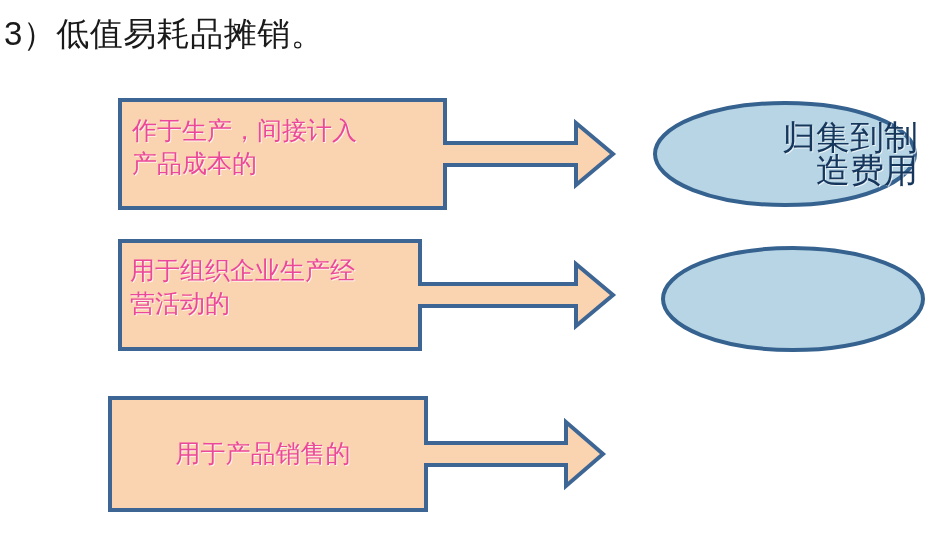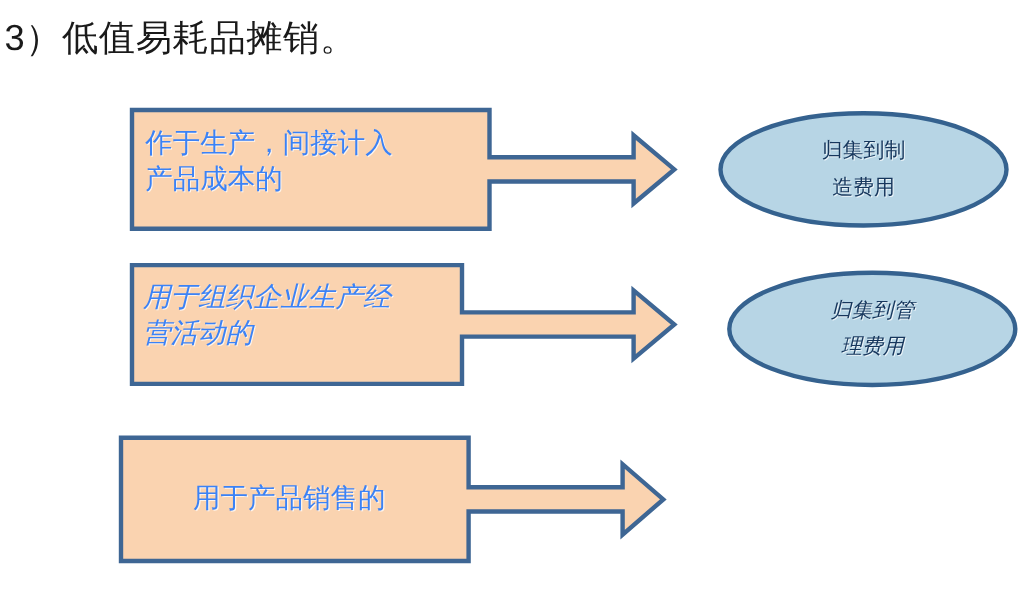--- a/index.html
+++ b/index.html
@@ -38,41 +38,41 @@
     left: 0;
     top: 0;
   }
   .arrow-shape svg {
     display: block;
     overflow: visible;
   }
   .box-label {
     position: absolute;
     font-family: "Liberation Serif", "DejaVu Serif", serif;
-    color: #3b82f6;
+    color: #ec4899;
     font-size: 25px;
     line-height: 33px;
     text-shadow: 1px 1px 0 rgba(255,255,255,0.75);
     white-space: pre-line;
   }
 
   
   .ellipse-shape {
     position: absolute;
   }
   .ellipse-shape svg {
     display: block;
   }
   .ellipse-label {
     position: absolute;
     font-family: "Liberation Serif", "DejaVu Serif", serif;
     color: #16365c;
-    font-size: 19px;
+    font-size: 34px;
     line-height: 33px;
-    text-align: center;
+    text-align: right;
     white-space: pre-line;
     text-shadow: 1px 1px 0 rgba(255,255,255,0.7);
     width: 100%;
     top: 50%;
     transform: translateY(-50%);
     left: 0;
   }
 </style>
 </head>
 <body>
@@ -94,37 +94,35 @@
 
     <div class="ellipse-shape" style="left:652px; top:100px; width:266px; height:108px;">
       <svg width="266" height="108" viewBox="0 0 266 108">
         <ellipse cx="133" cy="54" rx="130" ry="51" fill="#b7d5e5" stroke="#35628f" stroke-width="4"></ellipse>
       </svg>
       <div class="ellipse-label">归集到制
 造费用</div>
     </div>
   </div>
 
-  <div class="flow-row" style="left:0; top:0; width:941px; height:542px;font-style:italic;">
+  <div class="flow-row" style="left:0; top:0; width:941px; height:542px;">
 
     <div class="arrow-shape" style="left:118px; top:239px; width:498px; height:112px;">
       <svg width="498" height="112" viewBox="0 0 498 112">
         <path d="M2,2 L302,2 L302,45 L458,45 L458,25 L495,56 L458,87 L458,67 L302,67 L302,110 L2,110 Z" fill="#fad3b0" stroke="#3e6694" stroke-width="4" stroke-linejoin="miter"></path>
       </svg>
     </div>
 
     <div class="box-label" style="left:130px; top:254px; width:300px;">用于组织企业生产经
 营活动的</div>
 
     <div class="ellipse-shape" style="left:660px; top:245px; width:266px; height:108px;">
       <svg width="266" height="108" viewBox="0 0 266 108">
         <ellipse cx="133" cy="54" rx="130" ry="51" fill="#b7d5e5" stroke="#35628f" stroke-width="4"></ellipse>
       </svg>
-      <div class="ellipse-label">归集到管
-理费用</div>
     </div>
   </div>
 
   <div class="flow-row" style="left:0; top:0; width:941px; height:542px;">
 
     <div class="arrow-shape" style="left:108px; top:396px; width:498px; height:116px;">
       <svg width="498" height="116" viewBox="0 0 498 116">
         <path d="M2,2 L318,2 L318,47 L458,47 L458,26 L495,58 L458,90 L458,69 L318,69 L318,114 L2,114 Z" fill="#fad3b0" stroke="#3e6694" stroke-width="4" stroke-linejoin="miter"></path>
       </svg>
     </div>

